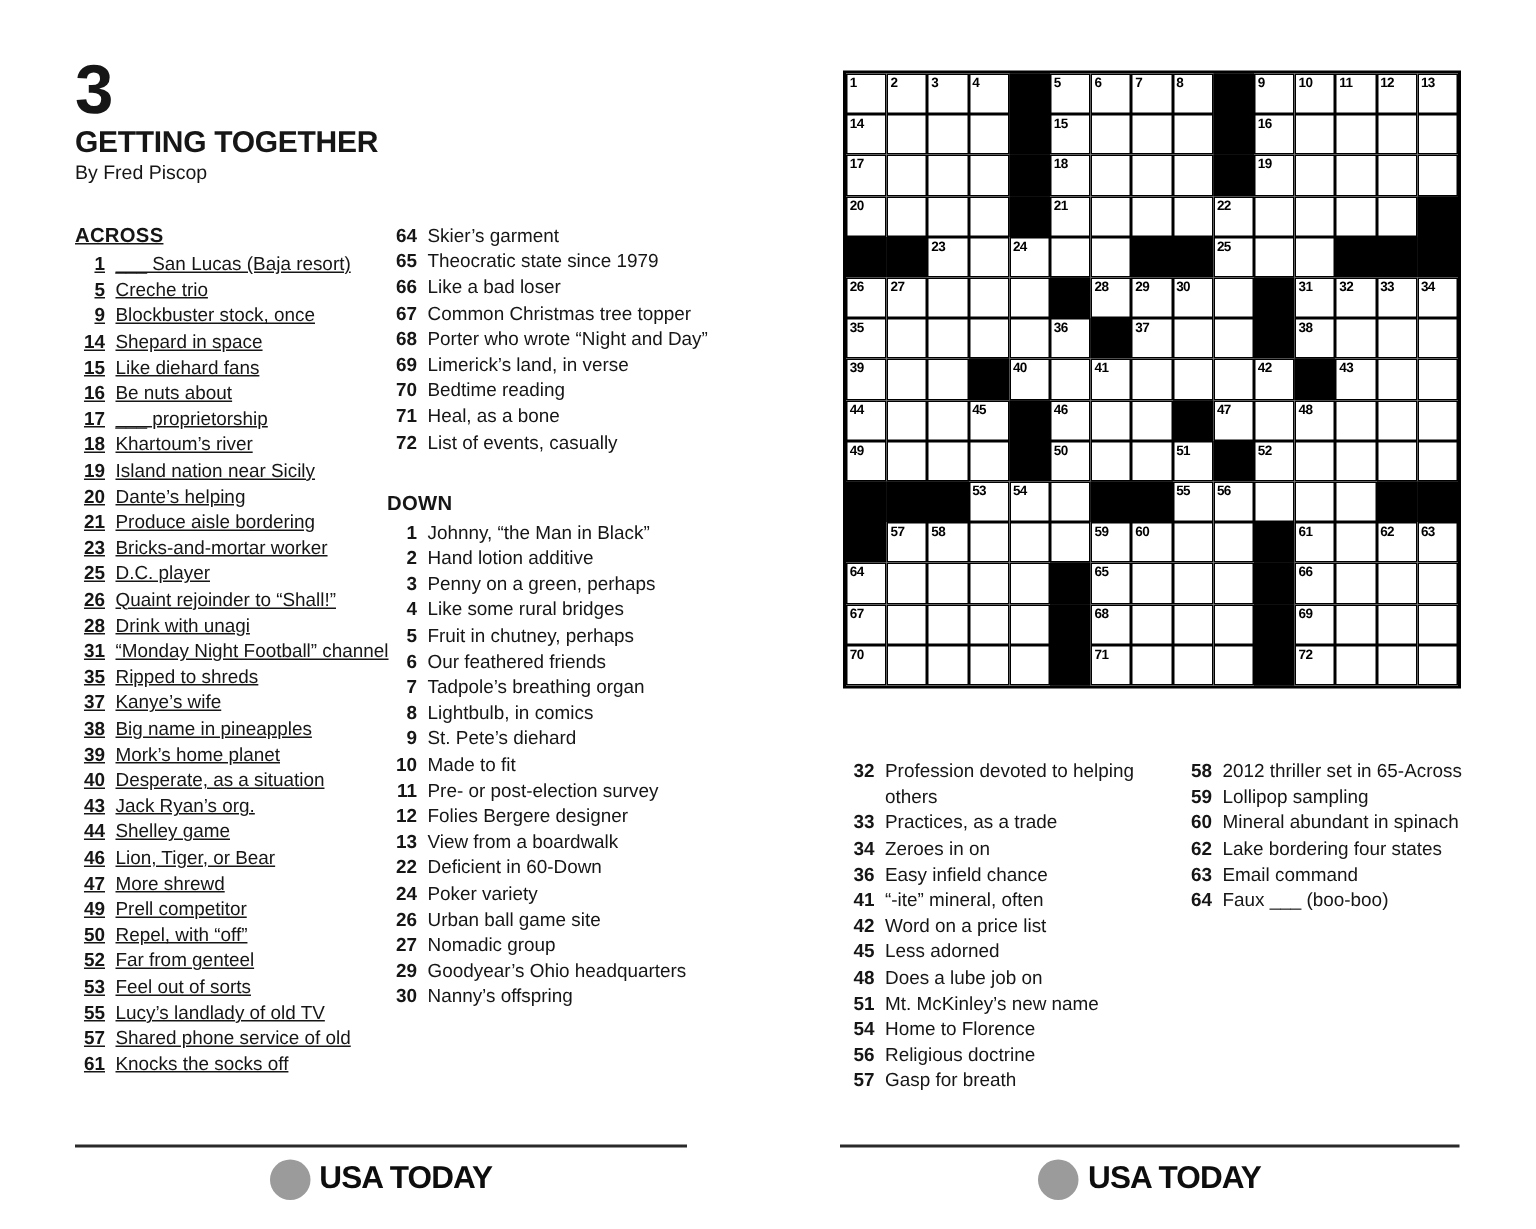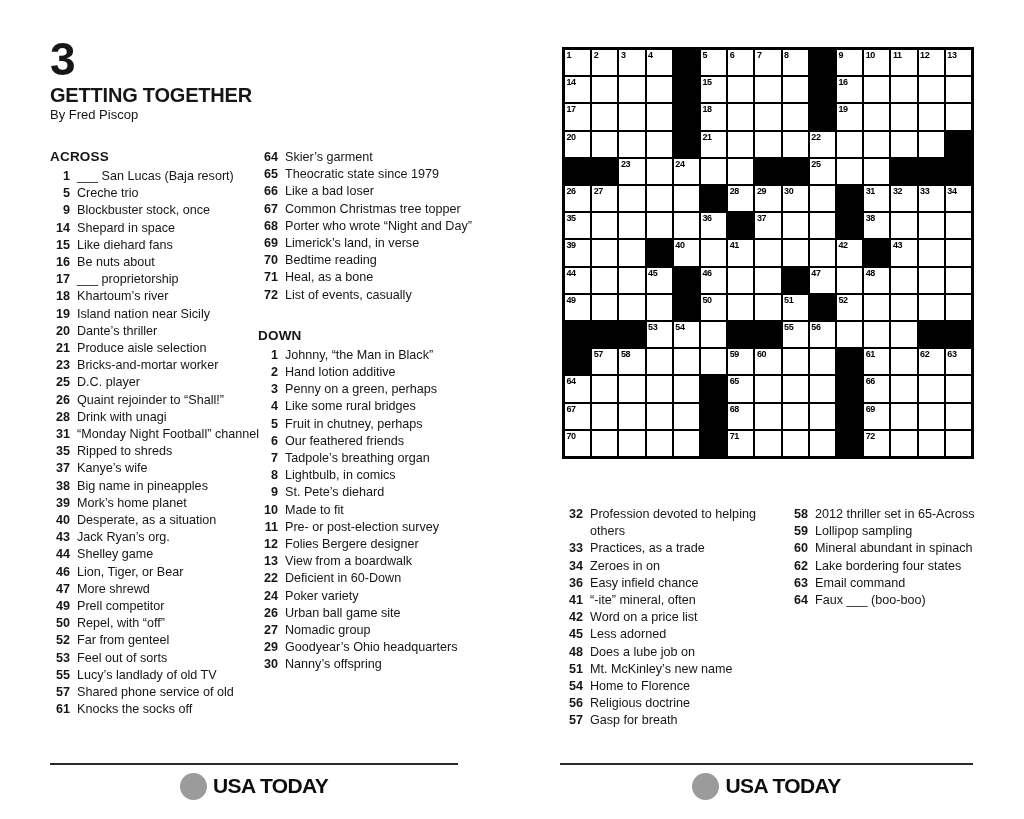--- a/index.html
+++ b/index.html
@@ -17,21 +17,21 @@
   .puzzle-number { left:50px; top:36px; font-size:46px; font-weight:800; line-height:1; letter-spacing:-1px; }
   .puzzle-title  { left:50px; top:84px; font-size:20px; font-weight:800; letter-spacing:-0.2px; }
   .byline        { left:50px; top:107px; font-size:13px; }
 
   
   .clue-heading { font-size:13.5px; font-weight:800; letter-spacing:0.2px; margin-bottom:4px; }
   .clues .clue { display:flex; font-size:12.6px; line-height:17.2px; }
   .clues .cnum { flex:0 0 20px; text-align:right; font-weight:800; padding-right:0; }
   .clues .ctext { flex:1; padding-left:7px; }
 
-  #col-across-1 { left:50px;  top:149px; width:210px; }
+  #col-across-1 { left:50px;  top:149px; width:210px;text-decoration:underline; }
   #col-left-2   { left:258px; top:149px; width:217px; }
   #down-head    { margin-top:24px; }
 
   #col-right-1  { left:563px; top:506px; width:222px; }
   #col-right-2  { left:788px; top:506px; width:212px; }
 
   
   .grid {
     left:562px; top:47px;
     width:412px; height:412px;
@@ -100,25 +100,25 @@
       <div class="clue">
         <span class="cnum">18</span>
         <span class="ctext">Khartoum’s river</span>
       </div>
       <div class="clue">
         <span class="cnum">19</span>
         <span class="ctext">Island nation near Sicily</span>
       </div>
       <div class="clue">
         <span class="cnum">20</span>
-        <span class="ctext">Dante’s thriller</span>
+        <span class="ctext">Dante’s helping</span>
       </div>
       <div class="clue">
         <span class="cnum">21</span>
-        <span class="ctext">Produce aisle selection</span>
+        <span class="ctext">Produce aisle bordering</span>
       </div>
       <div class="clue">
         <span class="cnum">23</span>
         <span class="ctext">Bricks-and-mortar worker</span>
       </div>
       <div class="clue">
         <span class="cnum">25</span>
         <span class="ctext">D.C. player</span>
       </div>
       <div class="clue">

